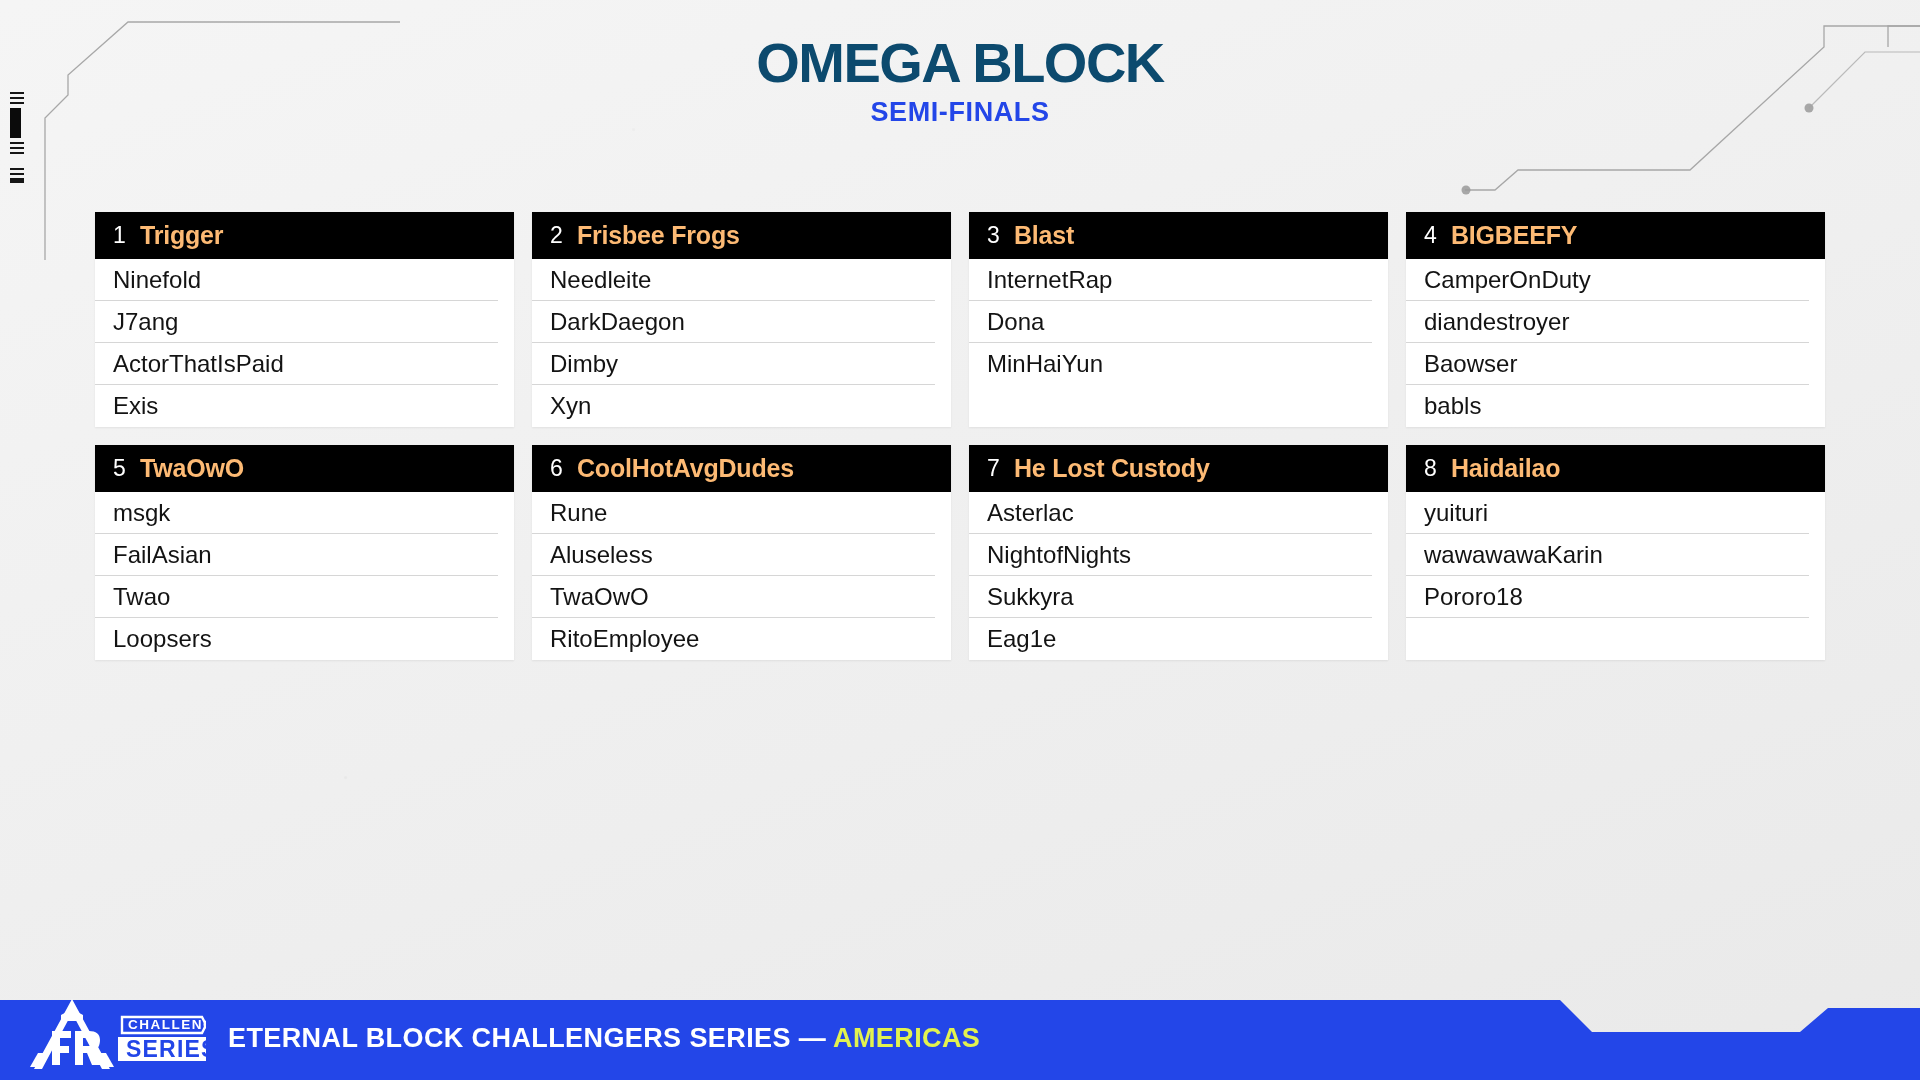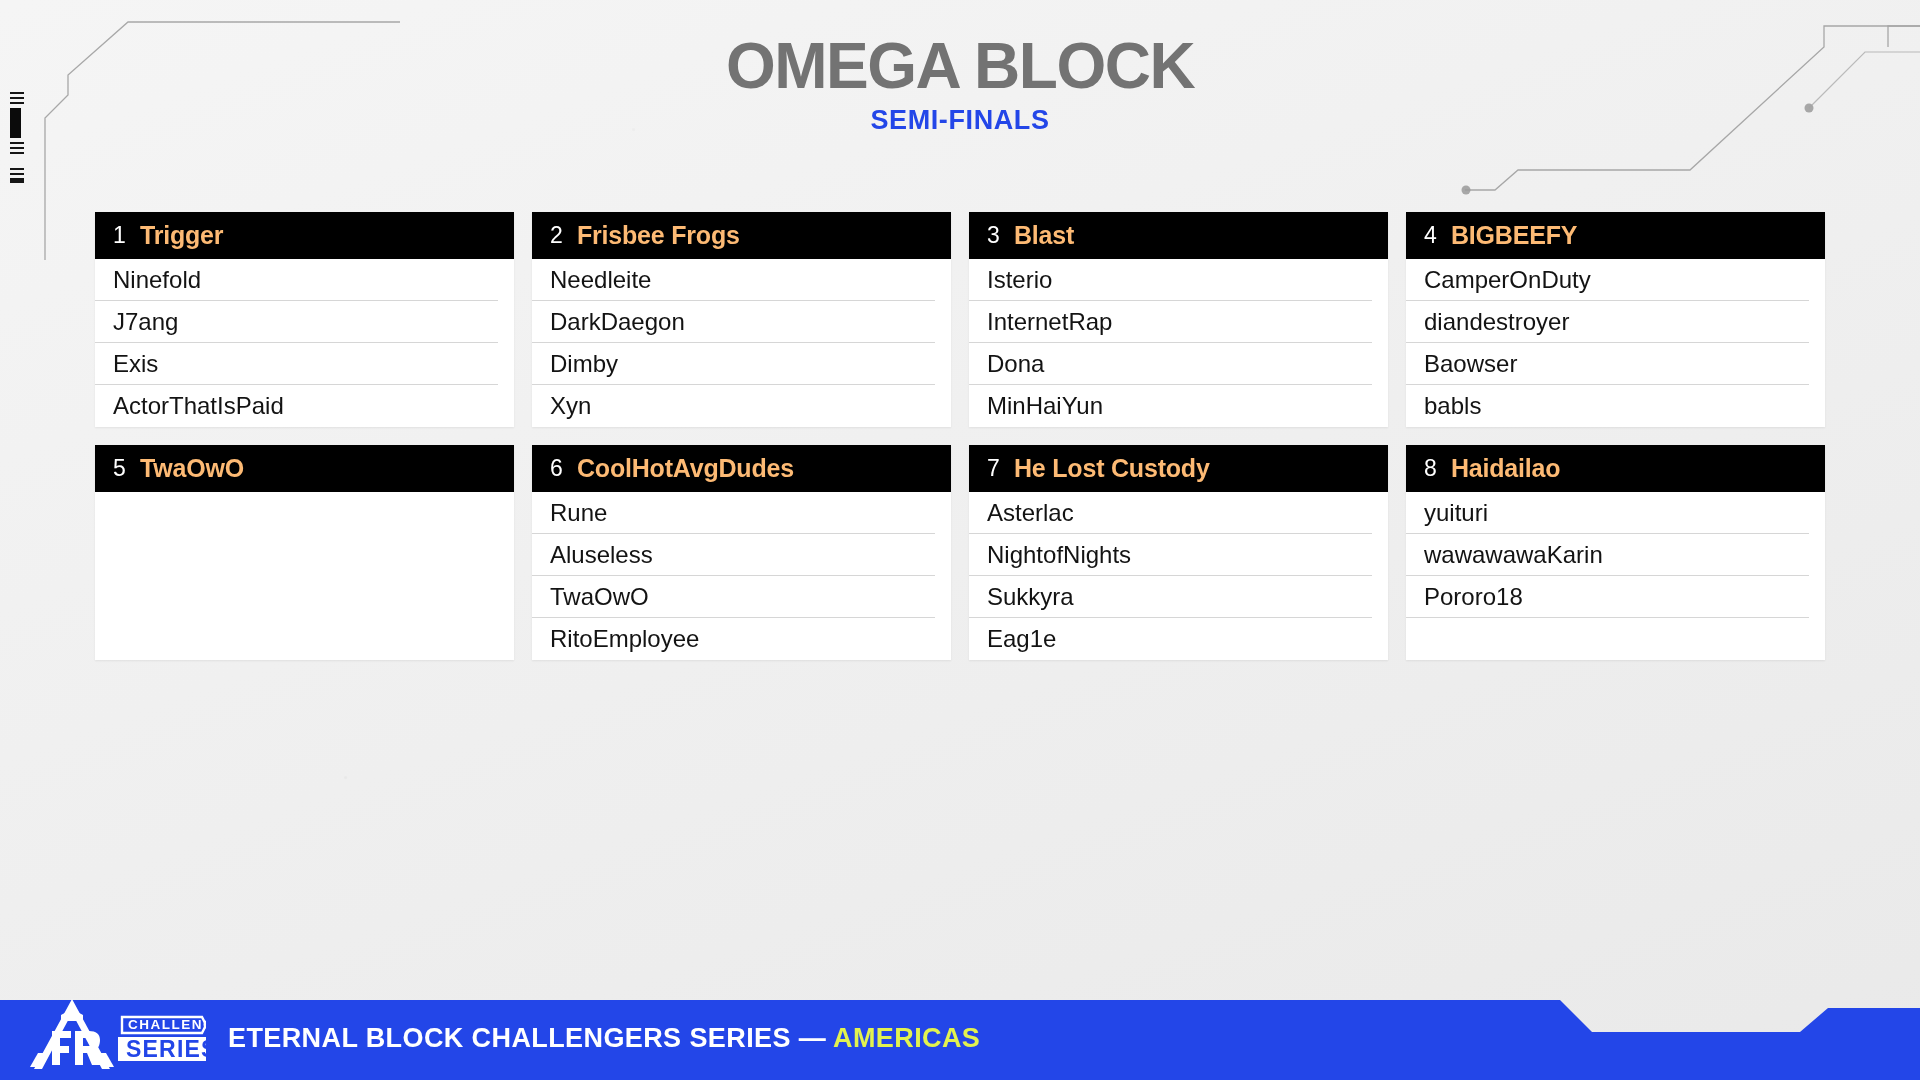--- a/index.html
+++ b/index.html
@@ -34,24 +34,24 @@
   .edge-marks .blk{ height:30px; background:#0b0b0b; margin:4px 0; }
 
   
   .title-wrap{
     position:absolute; left:0; right:0; top:34px;
     text-align:center;
   }
   .title-main{
     display:inline-block;
     position:relative;
-    font-size:64px;
+    font-size:56px;
     font-weight:900;
     letter-spacing:-1.5px;
-    color:#737373;
+    color:#0c4a6e;
     line-height:1.02;
     font-family:"Liberation Sans", sans-serif;
   }
   .title-hl{
     position:absolute;
     left:158px; bottom:8px;
     width:330px; height:20px;
     background:#e2f24f;
     z-index:-1;
   }
@@ -200,22 +200,22 @@
   <div class="grid">
 
     <div class="card">
       <div class="card-header">
         <span class="rank">1</span>
         <span class="team-name">Trigger</span>
       </div>
       <div class="players">
         <div class="player">Ninefold</div>
         <div class="player">J7ang</div>
+        <div class="player">ActorThatIsPaid</div>
         <div class="player">Exis</div>
-        <div class="player">ActorThatIsPaid</div>
       </div>
     </div>
 
     <div class="card">
       <div class="card-header">
         <span class="rank">2</span>
         <span class="team-name">Frisbee Frogs</span>
       </div>
       <div class="players">
         <div class="player">Needleite</div>
@@ -224,21 +224,20 @@
         <div class="player">Xyn</div>
       </div>
     </div>
 
     <div class="card">
       <div class="card-header">
         <span class="rank">3</span>
         <span class="team-name">Blast</span>
       </div>
       <div class="players">
-        <div class="player">Isterio</div>
         <div class="player">InternetRap</div>
         <div class="player">Dona</div>
         <div class="player">MinHaiYun</div>
       </div>
     </div>
 
     <div class="card">
       <div class="card-header">
         <span class="rank">4</span>
         <span class="team-name">BIGBEEFY</span>
@@ -248,20 +247,26 @@
         <div class="player">diandestroyer</div>
         <div class="player">Baowser</div>
         <div class="player">babls</div>
       </div>
     </div>
 
     <div class="card">
       <div class="card-header">
         <span class="rank">5</span>
         <span class="team-name">TwaOwO</span>
+      </div>
+      <div class="players">
+        <div class="player">msgk</div>
+        <div class="player">FailAsian</div>
+        <div class="player">Twao</div>
+        <div class="player">Loopsers</div>
       </div>
     </div>
 
     <div class="card">
       <div class="card-header">
         <span class="rank">6</span>
         <span class="team-name">CoolHotAvgDudes</span>
       </div>
       <div class="players">
         <div class="player">Rune</div>

